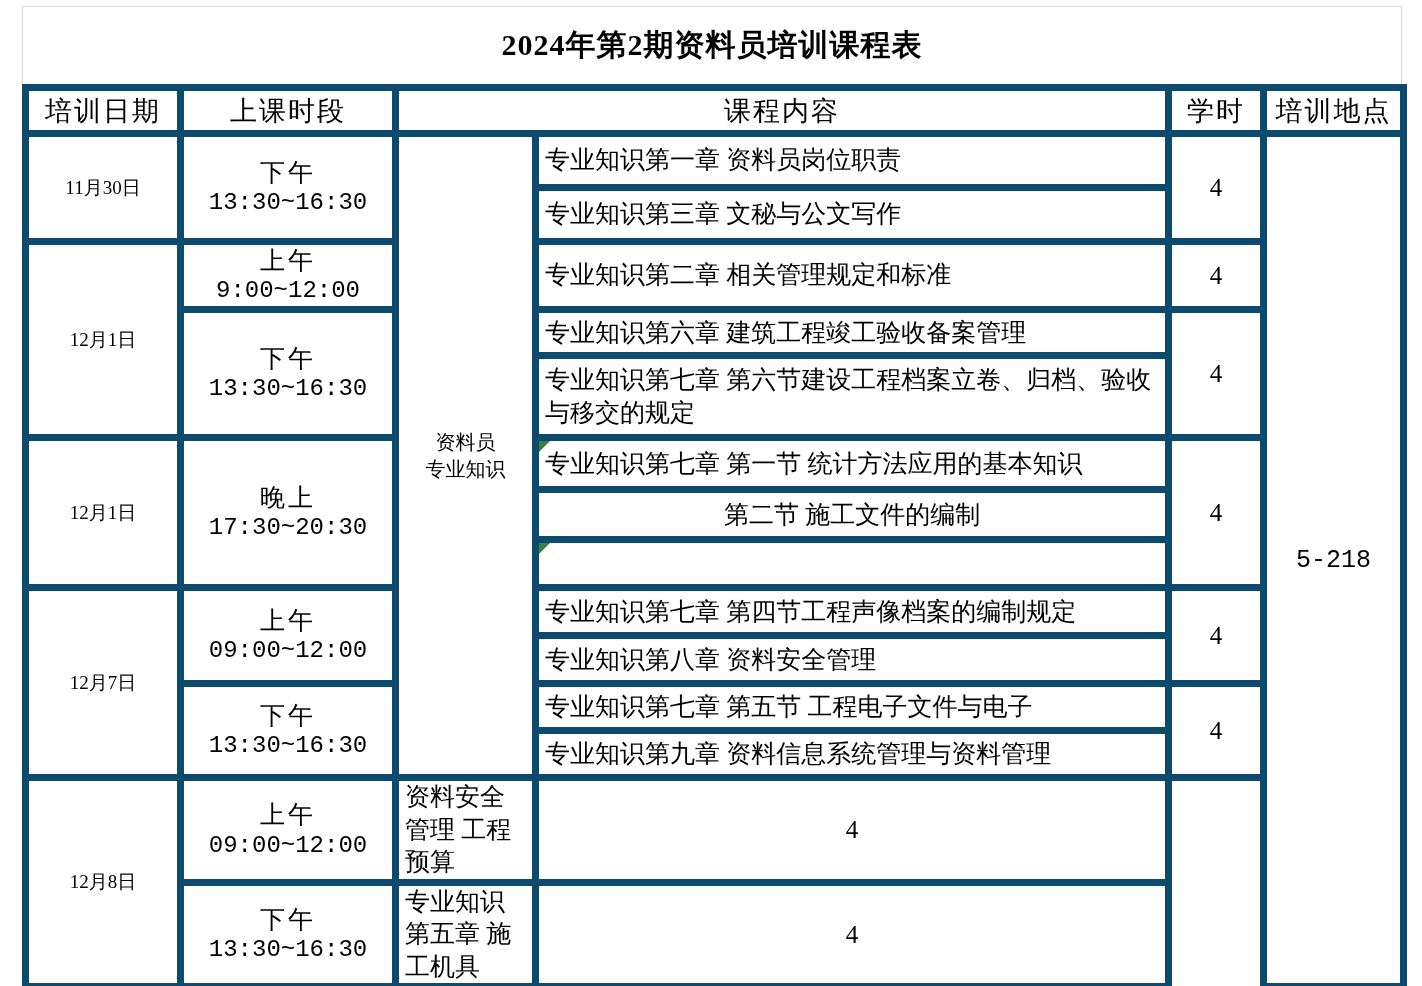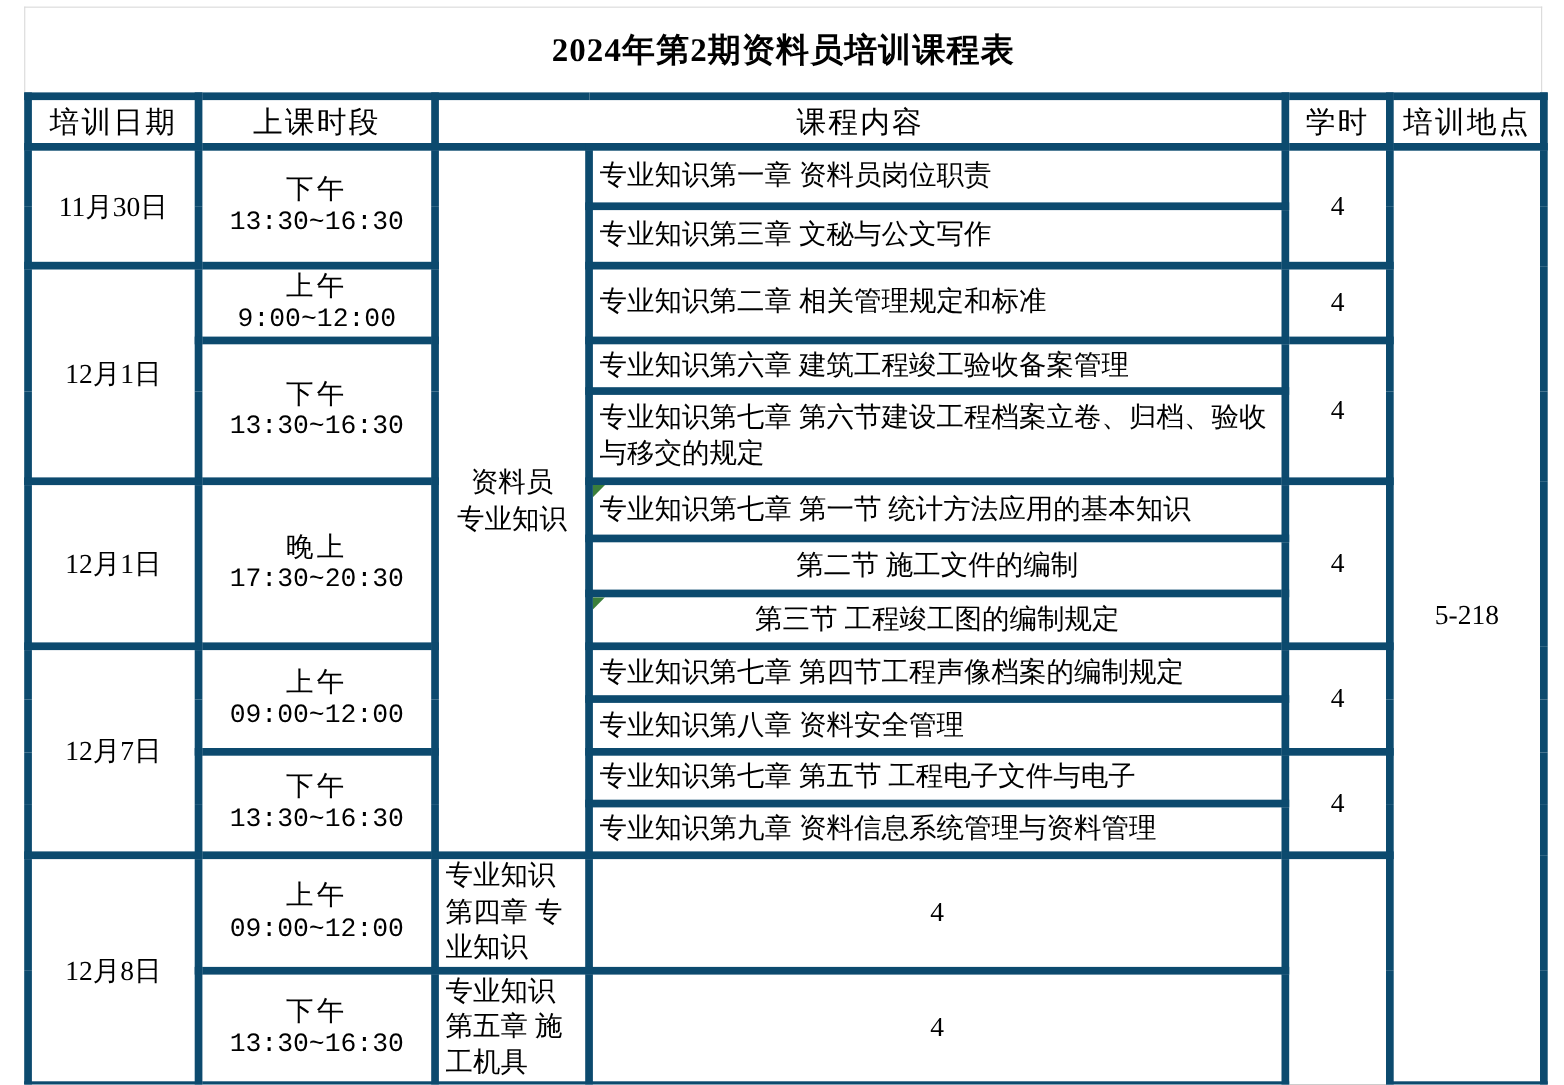--- a/index.html
+++ b/index.html
@@ -49,32 +49,32 @@
   }
   th.head {
     font-size: 27px;
     height: 46px;
     text-align: center;
     letter-spacing: 2px;
     font-family: "Liberation Serif", "DejaVu Serif", serif;
   }
   td.date {
     text-align: center;
-    font-size: 25px;
+    font-size: 19px;
   }
   td.period {
     text-align: center;
     font-size: 25px;
     line-height: 1.25;
   }
   td.period .p1 { display: block; letter-spacing: 3px;}
   td.period .p2 { display: block; font-family: "Liberation Mono", "DejaVu Sans Mono", monospace; font-size: 24px;}
   td.subject {
     text-align: center;
-    font-size: 25px;
+    font-size: 20px;
     line-height: 1.35;
   }
   td.course {
     text-align: left;
     font-size: 25px;
     line-height: 1.3;
     padding-left: 10px;
     position: relative;
     overflow: hidden;
     margin-left: 35px;
@@ -82,21 +82,21 @@
   td.course.indent {
     text-align: center;
   }
   td.hours {
     text-align: center;
     font-size: 25px;
   }
   td.place {
     text-align: center;
     font-size: 25px;
-    font-family: Liberation Serif, serif;
+    font-family: Liberation Mono, monospace;
   }
   tr.filler td {
     height: 38px;
     border-top: 1px solid #000000;
     border-bottom: none;
     border-left: 1px solid #d9d9d9;
     border-right: 1px solid #d9d9d9;
   }
   .marker {
     position: absolute;
@@ -193,21 +193,20 @@
           <span class="clip">专业知识第七章  第一节  统计方法应用的基本知识</span>
         </td>
         <td class="hours" rowspan="3">4</td>
       </tr>
       <tr>
         <td class="course indent" style="height:50px">第二节  施工文件的编制</td>
       </tr>
       <tr>
         <td class="course indent" style="height:48px">
           <span class="marker"></span>
-          <span>第三节  工程竣工图的编制规定</span>
         </td>
       </tr>
 
       <tr>
         <td class="date" rowspan="4">12月7日</td>
         <td class="period" rowspan="2">
           <span class="p1">上午</span>
           <span class="p2">09:00~12:00</span>
         </td>
         <td class="course" style="height:48px">
@@ -230,21 +229,21 @@
       <tr>
         <td class="course" style="height:47px">专业知识第九章  资料信息系统管理与资料管理</td>
       </tr>
 
       <tr>
         <td class="date" rowspan="2">12月8日</td>
         <td class="period" style="height:62px">
           <span class="p1">上午</span>
           <span class="p2">09:00~12:00</span>
         </td>
-        <td class="course">专业知识第四章  专业知识</td>
+        <td class="course">资料安全管理  工程预算</td>
         <td class="hours">4</td>
       </tr>
 
       <tr>
         <td class="period" style="height:64px">
           <span class="p1">下午</span>
           <span class="p2">13:30~16:30</span>
         </td>
         <td class="course">专业知识第五章  施工机具</td>
         <td class="hours">4</td>

